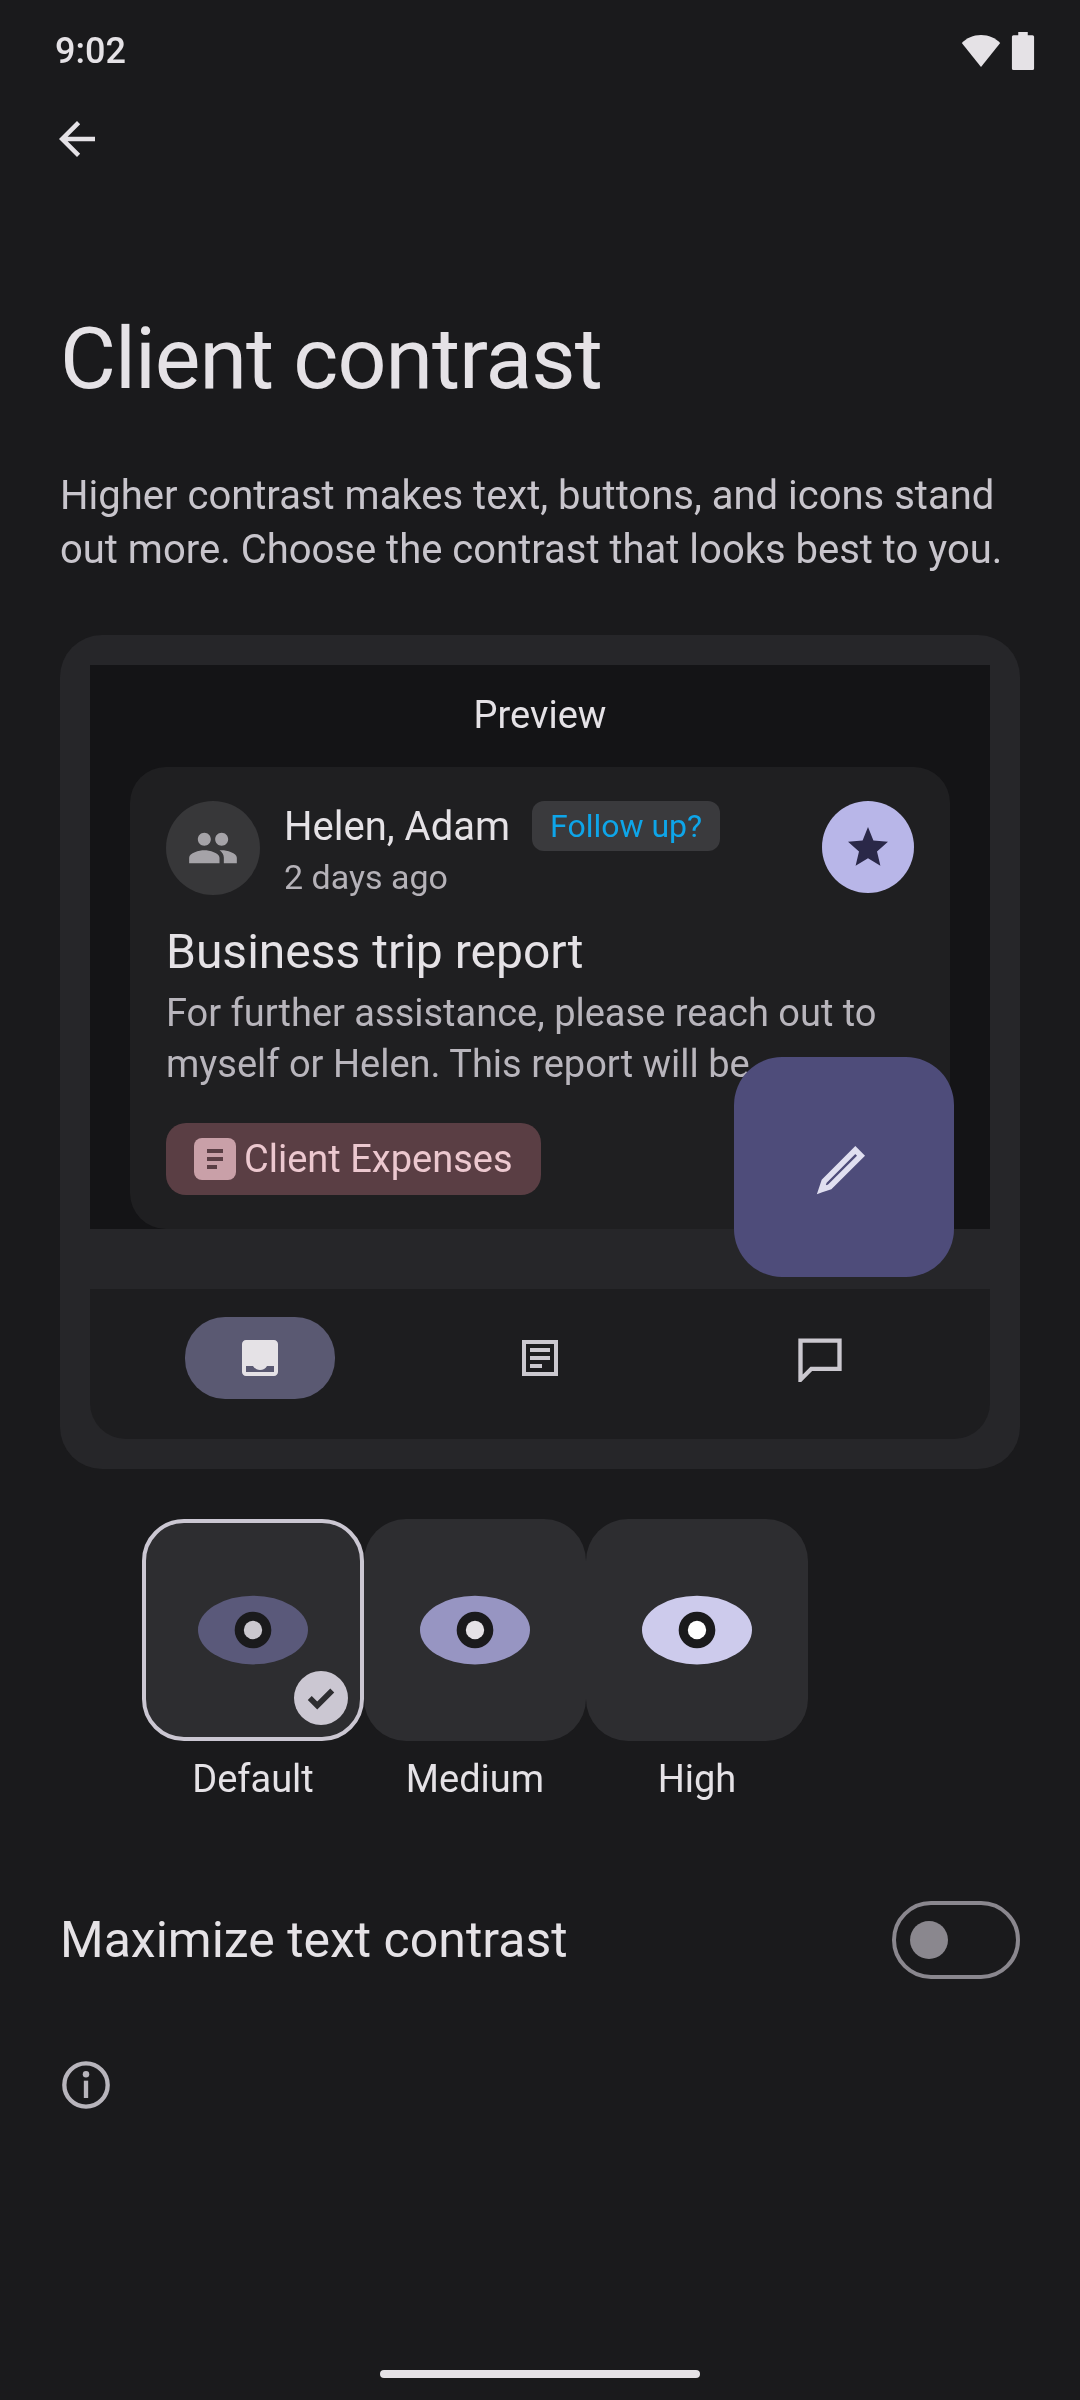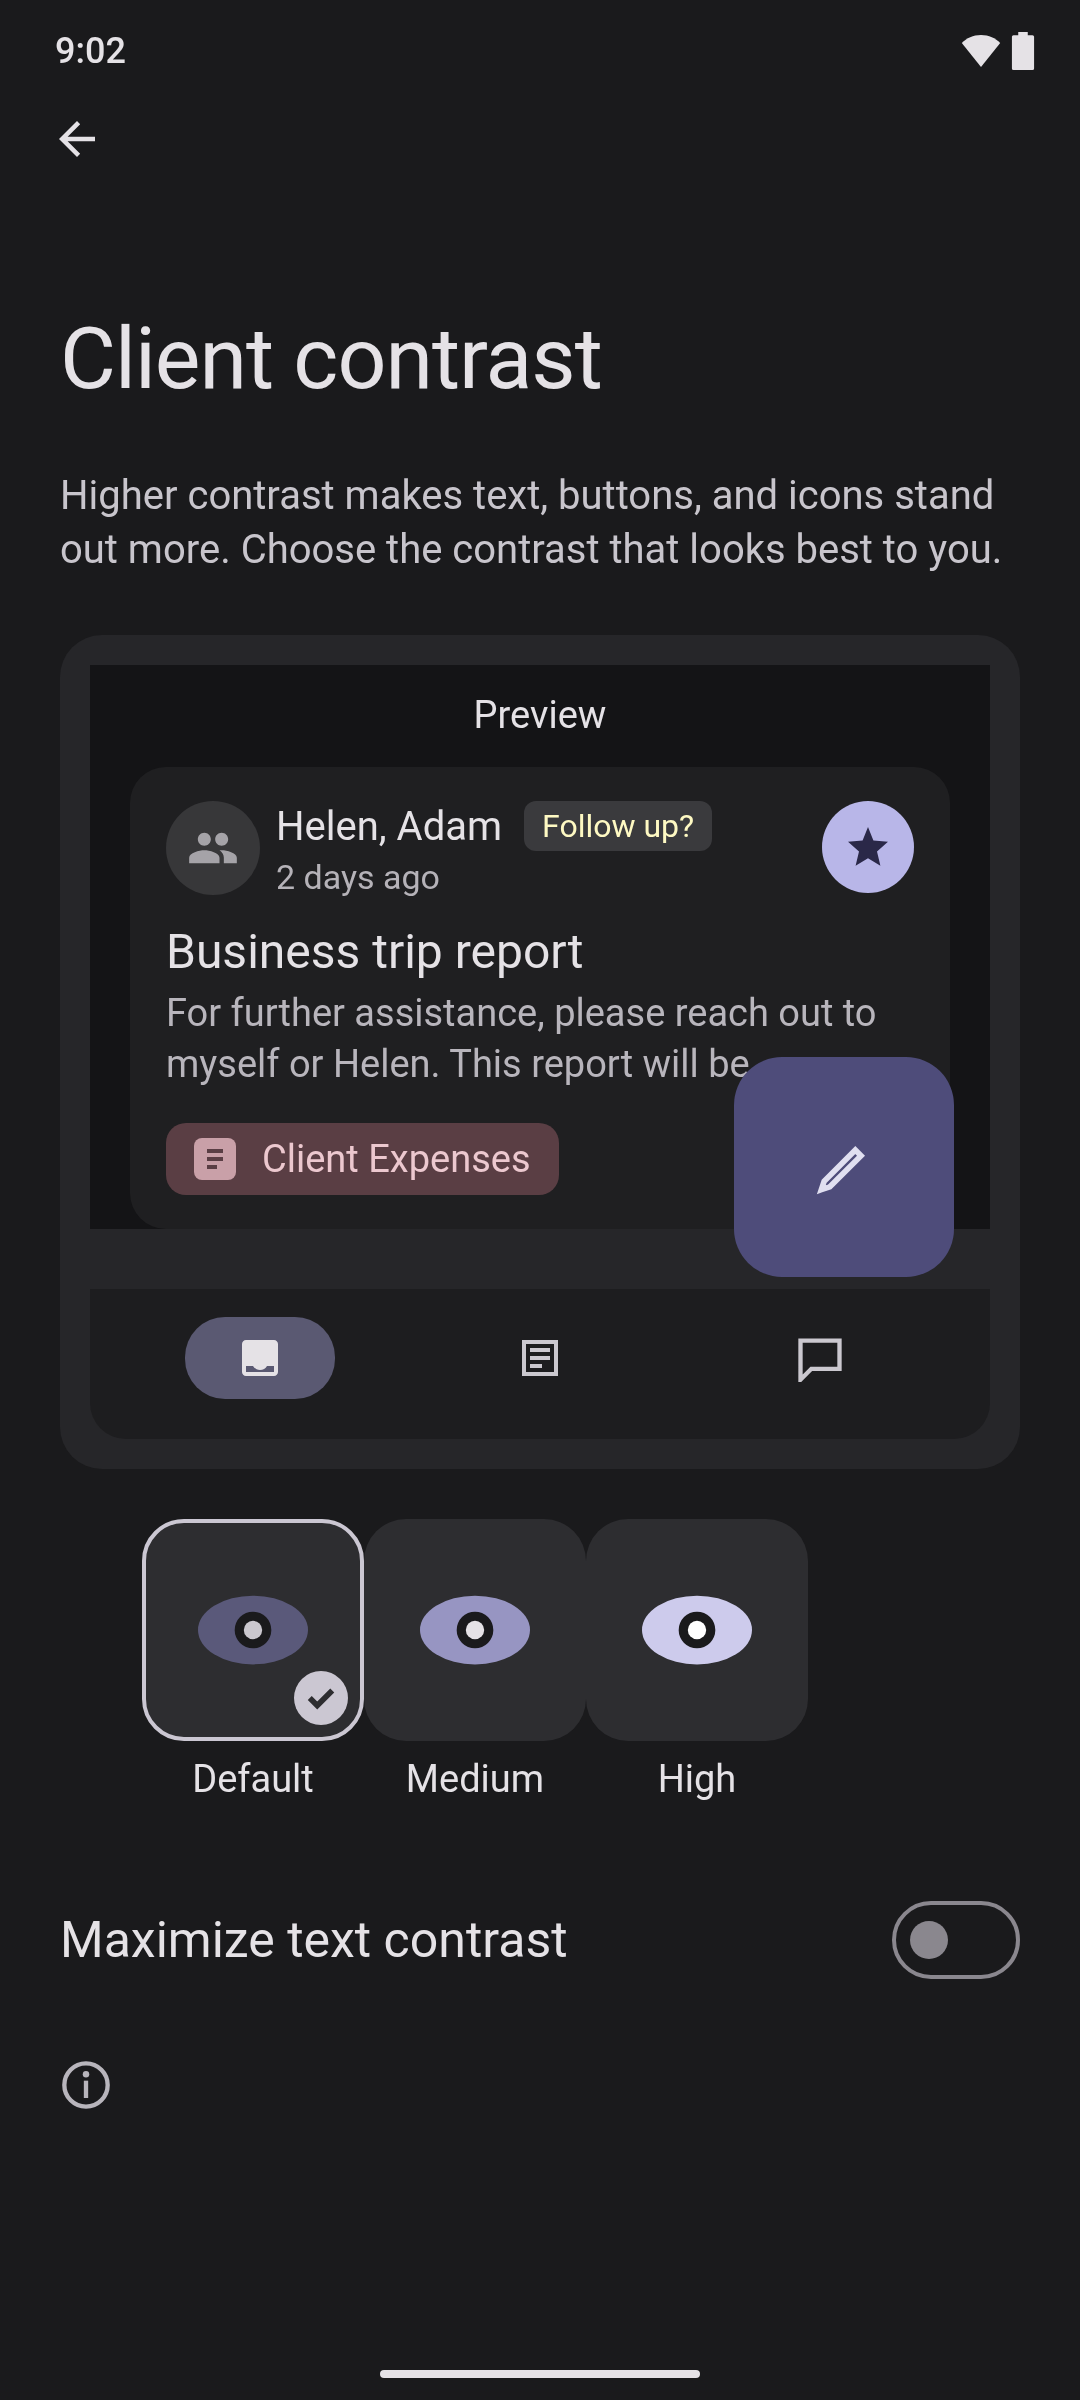--- a/index.html
+++ b/index.html
@@ -66,58 +66,58 @@
   
   .email-card {
     background: #1f1f21;
     border-radius: 36px;
     padding: 34px 36px;
     position: relative;
   }
   .email-header {
     display: flex;
     align-items: flex-start;
-    gap: 16px;
+    gap: 24px;
   }
   .avatar-circle {
     width: 94px; height: 94px;
     background: #373739;
     border-radius: 50%;
     display: flex; align-items: center; justify-content: center;
   }
   .email-meta { flex: 1; }
   .email-from-row { display: flex; align-items: center; gap: 22px; }
   .email-from { font-size: 40px; color: #e5e2e6; }
   .email-tag {
     background: #3a3a3d;
     border-radius: 12px;
     padding: 6px 18px;
     font-size: 32px;
-    color: #fef9c3;
+    color: #0ea5e9;
   }
   .email-time { font-size: 34px; color: #b5b2b8; margin-top: 6px; }
   .star-button {
     width: 92px; height: 92px;
     background: #b8b6e8;
     border-radius: 50%;
     display: flex; align-items: center; justify-content: center;
   }
   
   .email-subject { font-size: 48px; color: #e5e2e6; margin-top: 26px; }
   .email-body {
     font-size: 38px;
     color: #b8b5bc;
     line-height: 1.35;
     margin-top: 8px;
   }
   
   .attachment-chip {
     display: inline-flex;
     align-items: center;
-    gap: 26px;
+    gap: 8px;
     background: #5a3e44;
     border-radius: 20px;
     padding: 14px 28px;
     margin-top: 32px;
   }
   .attachment-icon-box {
     width: 42px; height: 42px;
     background: #c9a0a8;
     border-radius: 8px;
     display: flex; align-items: center; justify-content: center;

